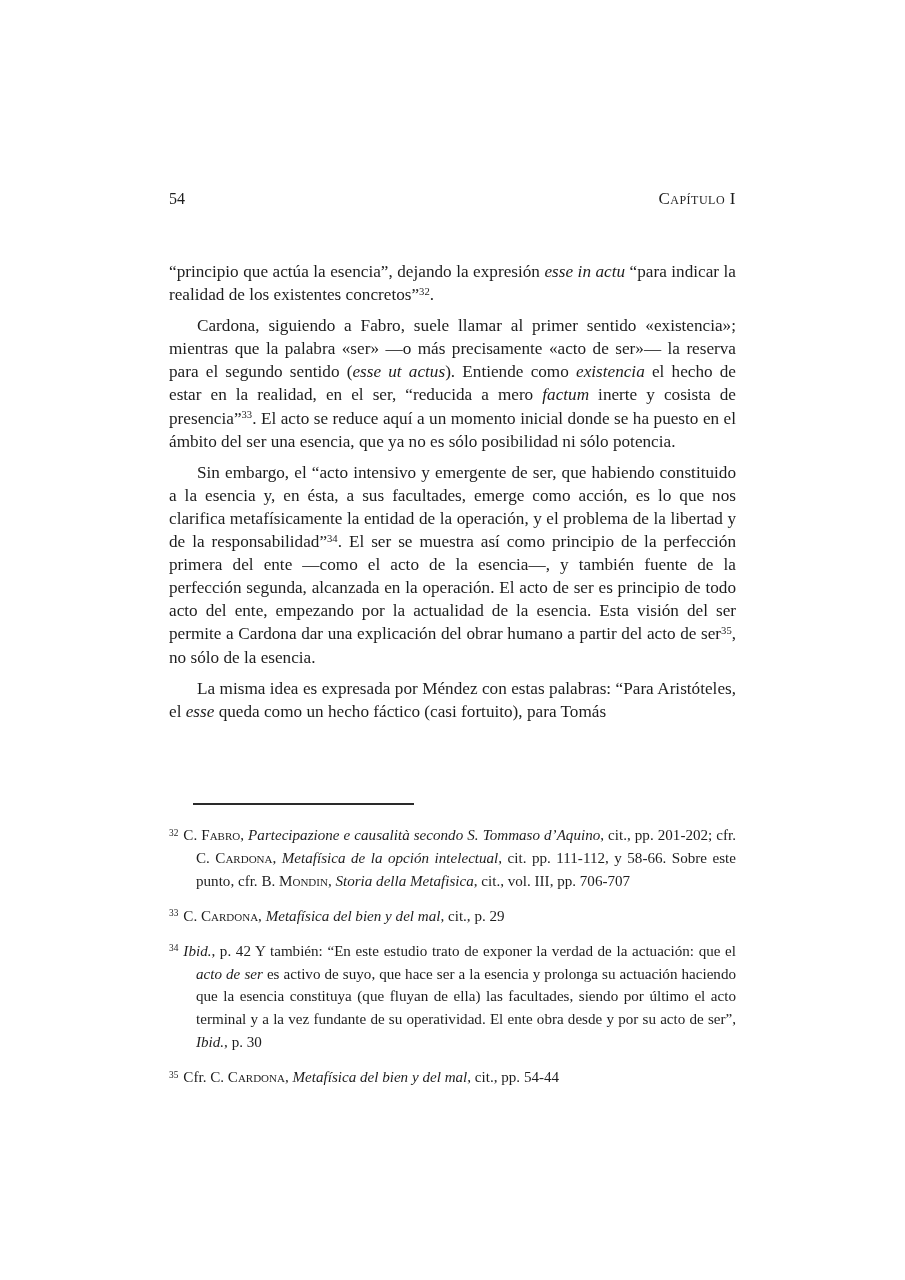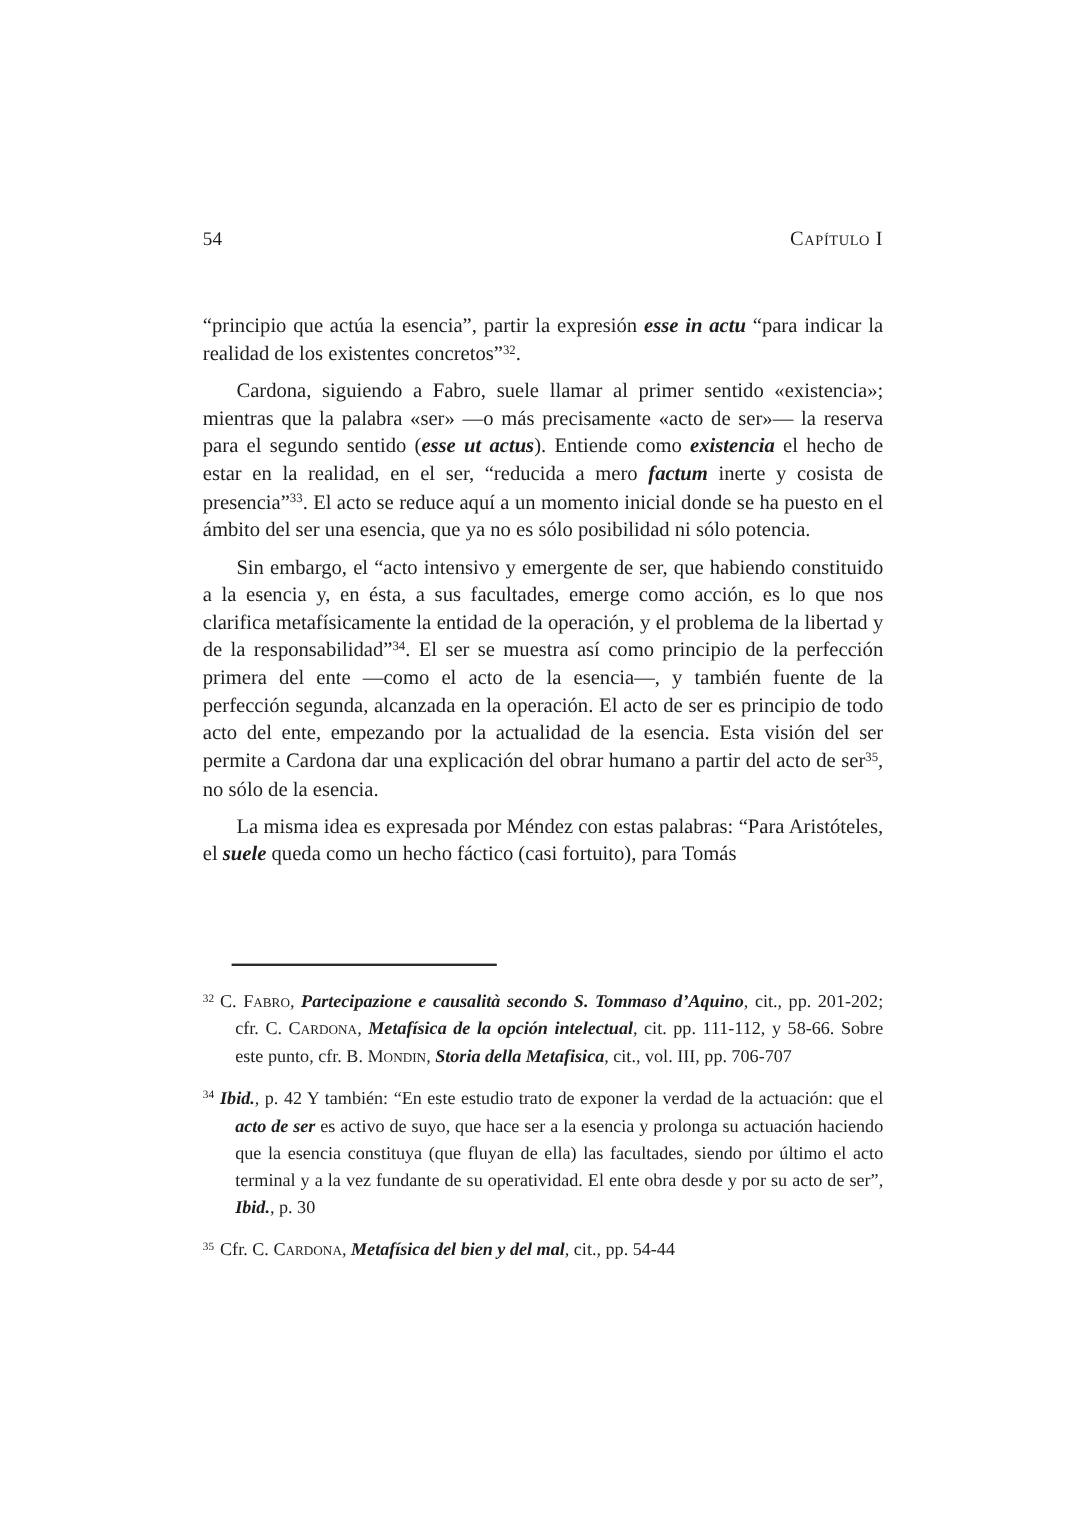--- a/index.html
+++ b/index.html
@@ -60,50 +60,51 @@
     border-top: 2px solid var(--sep, #2a2a2a);
     height: 0;
     margin-bottom: 19px;
   }
   .footnote {
     margin: 12px 0 5px 0;
     padding-left: 27px;
     text-indent: -27px;
   }
   .fn-num { margin-right: 5px; }
-  .i  { font-style: italic; font-weight: bold; }
+  .i  { font-style: italic; }
   .sc { font-variant: small-caps; }
   .sup {
     font-size: 0.62em;
     position: relative;
     top: -0.48em;
     line-height: 0;
   }
 </style>
 </head>
 <body>
 
 <div class="page" style="--bg: #ffffff; --fg: #1d1d1d; --sep: #2a2a2a;">
 
   <div class="header">
     <span class="pagenum">54</span>
     <span class="chapter">Capítulo I</span>
   </div>
 
   <div class="bodytext">
-    <p class="para"><span>“principio que actúa la esencia”, partir la expresión </span><span class="i">esse in actu</span><span> “para indicar la realidad de los existentes concretos”</span><span class="sup">32</span><span>.</span></p>
+    <p class="para"><span>“principio que actúa la esencia”, dejando la expresión </span><span class="i">esse in actu</span><span> “para indicar la realidad de los existentes concretos”</span><span class="sup">32</span><span>.</span></p>
     <p class="para indent"><span>Cardona, siguiendo a Fabro, suele llamar al primer sentido «existencia»; mientras que la palabra «ser» —o más precisamente «acto de ser»— la reserva para el segundo sentido (</span><span class="i">esse ut actus</span><span>). Entiende como </span><span class="i">existencia</span><span> el hecho de estar en la realidad, en el ser, “reducida a mero </span><span class="i">factum</span><span> inerte y cosista de presencia”</span><span class="sup">33</span><span>. El acto se reduce aquí a un momento inicial donde se ha puesto en el ámbito del ser una esencia, que ya no es sólo posibilidad ni sólo potencia.</span></p>
     <p class="para indent"><span>Sin embargo, el “acto intensivo y emergente de ser, que habiendo constituido a la esencia y, en ésta, a sus facultades, emerge como acción, es lo que nos clarifica metafísicamente la entidad de la operación, y el problema de la libertad y de la responsabilidad”</span><span class="sup">34</span><span>. El ser se muestra así como principio de la perfección primera del ente —como el acto de la esencia—, y también fuente de la perfección segunda, alcanzada en la operación. El acto de ser es principio de todo acto del ente, empezando por la actualidad de la esencia. Esta visión del ser permite a Cardona dar una explicación del obrar humano a partir del acto de ser</span><span class="sup">35</span><span>, no sólo de la esencia.</span></p>
-    <p class="para indent"><span>La misma idea es expresada por Méndez con estas palabras: “Para Aristóteles, el </span><span class="i">suele</span><span> queda como un hecho fáctico (casi fortuito), para Tomás</span></p>
+    <p class="para indent"><span>La misma idea es expresada por Méndez con estas palabras: “Para Aristóteles, el </span><span class="i">esse</span><span> queda como un hecho fáctico (casi fortuito), para Tomás</span></p>
   </div>
 
   <div class="footnotes">
     <div class="fn-sep"></div>
 
     <div class="footnote"><span class="sup fn-num">32</span><span><span>C. </span><span class="sc">Fabro</span><span>, </span><span class="i">Partecipazione e causalità secondo S. Tommaso d’Aquino</span><span>, cit., pp. 201-202; cfr. C. </span><span class="sc">Cardona</span><span>, </span><span class="i">Metafísica de la opción intelectual</span><span>, cit. pp. 111-112, y 58-66. Sobre este punto, cfr. B. </span><span class="sc">Mondin</span><span>, </span><span class="i">Storia della Metafisica</span><span>, cit., vol. III, pp. 706-707</span></span></div>
 
+    <div class="footnote"><span class="sup fn-num">33</span><span><span>C. </span><span class="sc">Cardona</span><span>, </span><span class="i">Metafísica del bien y del mal</span><span>, cit., p. 29</span></span></div>
 
     <div class="footnote"><span class="sup fn-num">34</span><span><span class="i">Ibid.</span><span>, p. 42 Y también: “En este estudio trato de exponer la verdad de la actuación: que el </span><span class="i">acto de ser</span><span> es activo de suyo, que hace ser a la esencia y prolonga su actuación haciendo que la esencia constituya (que fluyan de ella) las facultades, siendo por último el acto terminal y a la vez fundante de su operatividad. El ente obra desde y por su acto de ser”, </span><span class="i">Ibid.</span><span>, p. 30</span></span></div>
 
     <div class="footnote"><span class="sup fn-num">35</span><span><span>Cfr. C. </span><span class="sc">Cardona</span><span>, </span><span class="i">Metafísica del bien y del mal</span><span>, cit., pp. 54-44</span></span></div>
   </div>
 
 </div>
 
 </body></html>

